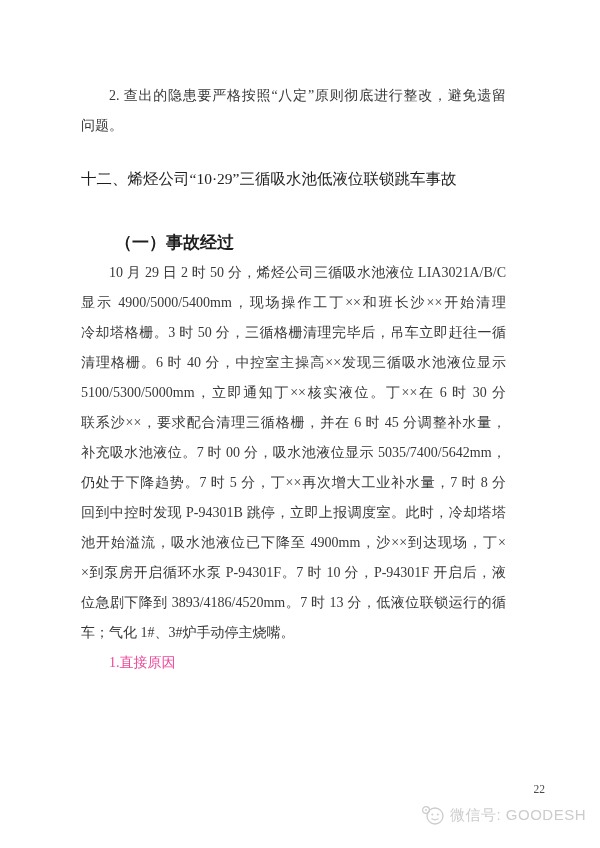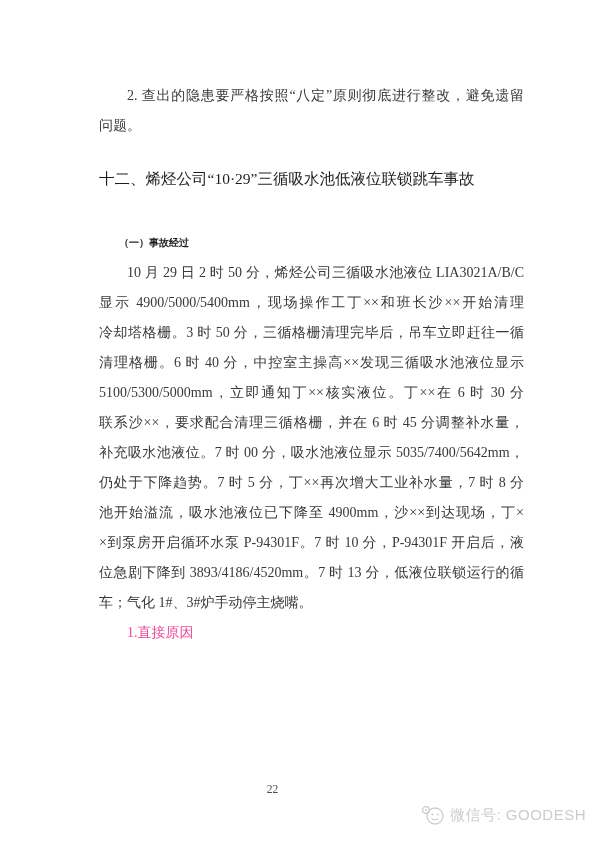--- a/index.html
+++ b/index.html
@@ -11,21 +11,21 @@
     position: relative;
     width: 600px;
     height: 848px;
     background: #ffffff;
     overflow: hidden;
     font-family: "Liberation Serif", "DejaVu Serif", serif;
     color: #383838;
   }
   .content {
     position: absolute;
-    left: 99px;
+    left: 81px;
     top: 81px;
     width: 425px;
     font-size: 14px;
   }
   .line {
     height: 30px;
     line-height: 30px;
     text-align: justify;
     text-align-last: justify;
     white-space: normal;
@@ -43,21 +43,21 @@
     line-height: 30px;
     font-weight: normal;
     font-size: 15.5px;
     color: #1e1e1e;
     text-align: left;
   }
   .section-title {
     height: 30px;
     line-height: 30px;
     font-weight: bold;
-    font-size: 10px;
+    font-size: 17px;
     color: #1e1e1e;
     text-indent: 2em;
     text-align: left;
   }
   .section-title.first {
     margin-top: 34px;
   }
   .section-title.second {
     margin-top: 3px;
   }
@@ -67,21 +67,21 @@
     font-size: 14px;
     color: #ec4899;
     text-indent: 2em;
     text-align: left;
   }
   .page-number {
     position: absolute;
     left: 0;
     top: 783px;
     width: 545px;
-    text-align: center;
+    text-align: right;
     font-size: 11.5px;
     color: #4a4a4a;
   }
   .watermark {
     position: absolute;
     right: 14px;
     top: 804px;
     display: flex;
     align-items: center;
     gap: 5px;
@@ -109,20 +109,21 @@
     <div class="section-title first">（一）事故经过</div>
 
     <div class="line indent">10 月 29 日 2 时 50 分，烯烃公司三循吸水池液位 LIA3021A/B/C</div>
     <div class="line">显示 4900/5000/5400mm，现场操作工丁××和班长沙××开始清理</div>
     <div class="line">冷却塔格栅。3 时 50 分，三循格栅清理完毕后，吊车立即赶往一循</div>
     <div class="line">清理格栅。6 时 40 分，中控室主操高××发现三循吸水池液位显示</div>
     <div class="line">5100/5300/5000mm，立即通知丁××核实液位。丁××在 6 时 30 分</div>
     <div class="line">联系沙××，要求配合清理三循格栅，并在 6 时 45 分调整补水量，</div>
     <div class="line">补充吸水池液位。7 时 00 分，吸水池液位显示 5035/7400/5642mm，</div>
     <div class="line">仍处于下降趋势。7 时 5 分，丁××再次增大工业补水量，7 时 8 分</div>
+    <div class="line">回到中控时发现 P-94301B 跳停，立即上报调度室。此时，冷却塔塔</div>
     <div class="line">池开始溢流，吸水池液位已下降至 4900mm，沙××到达现场，丁×</div>
     <div class="line">×到泵房开启循环水泵 P-94301F。7 时 10 分，P-94301F 开启后，液</div>
     <div class="line">位急剧下降到 3893/4186/4520mm。7 时 13 分，低液位联锁运行的循</div>
     <div class="line last">车；气化 1#、3#炉手动停主烧嘴。</div>
 
 
     <div class="subheading">1.直接原因</div>
 
 
   </div>

